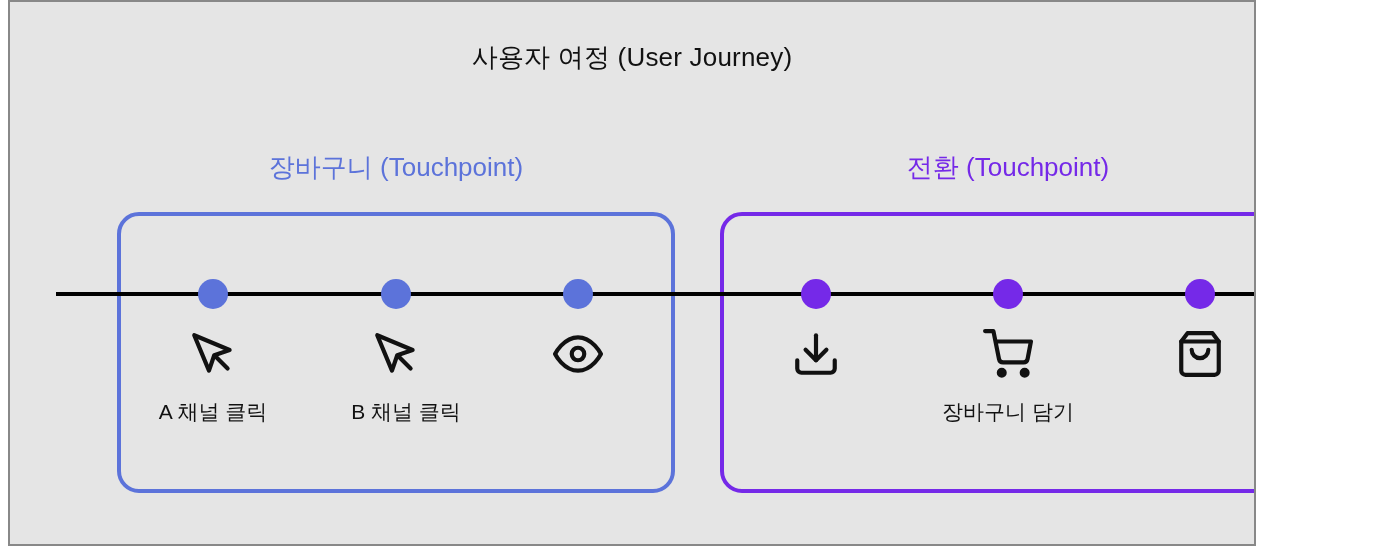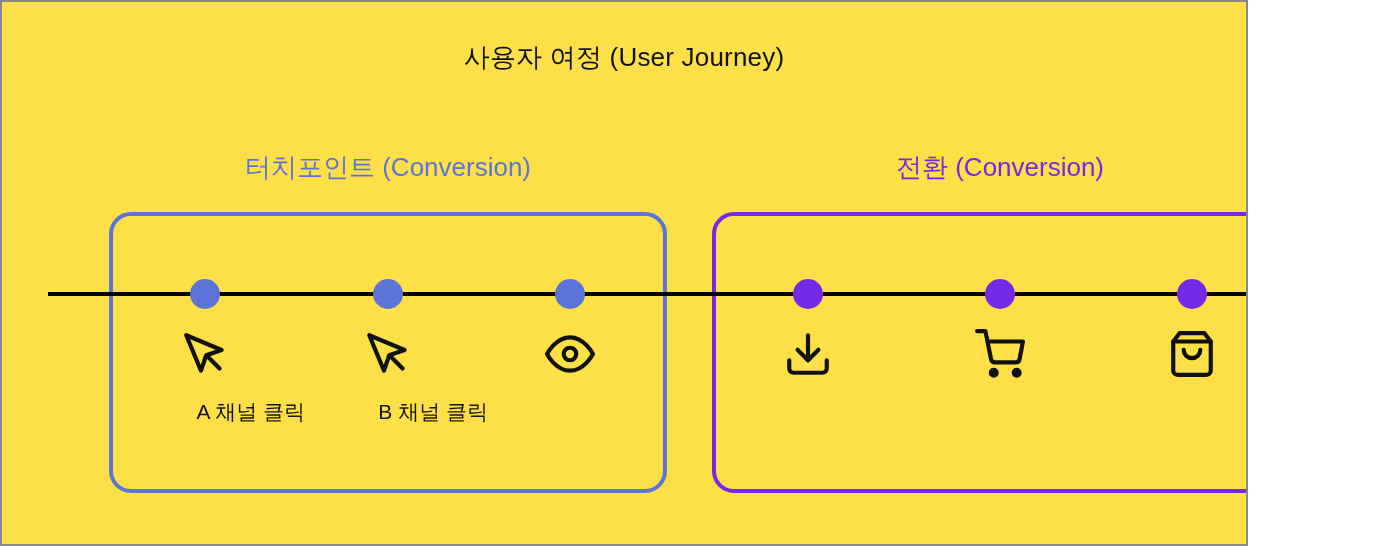--- a/index.html
+++ b/index.html
@@ -7,22 +7,23 @@
     padding: 0;
     background: #ffffff;
     font-family: "Liberation Sans", "DejaVu Sans", sans-serif;
   }
   .canvas {
     position: relative;
     width: 1248px;
     height: 546px;
     box-sizing: border-box;
     border: 2px solid #888888;
-    background: #fde047;
+    background: #e5e5e5;
     overflow: hidden;
+    margin-left: 8px;
   }
   .diagram-title {
     position: absolute;
     left: 0; top: 38px;
     width: 100%;
     text-align: center;
     font-size: 26px;
     color: #111111;
     letter-spacing: 0.2px;
   }
@@ -61,35 +62,35 @@
   .step-icon {
     position: absolute;
     top: 327px;
     width: 50px; height: 50px;
     color: #111111;
   }
   .item-label {
     position: absolute;
     top: 396px;
     width: 200px;
-    text-align: right;
+    text-align: center;
     font-size: 21px;
     color: #111111;
     white-space: nowrap;
   }
 </style>
 </head>
 <body>
 
 <div class="canvas">
 
   <div class="diagram-title">사용자 여정 (User Journey)</div>
 
-  <div class="group-label touch">터치포인트 (Conversion)</div>
-  <div class="group-label conv">전환 (Conversion)</div>
+  <div class="group-label touch">장바구니 (Touchpoint)</div>
+  <div class="group-label conv">전환 (Touchpoint)</div>
 
   <div class="group-box touch"></div>
   <div class="group-box conv"></div>
 
   <svg class="timeline-svg" viewBox="0 0 1330 44">
     <line x1="6" y1="22" x2="1308" y2="22" stroke="#000000" stroke-width="4"></line>
     <polyline points="1292,7 1315,22 1292,37" fill="none" stroke="#000000" stroke-width="4.5" stroke-linecap="round" stroke-linejoin="round"></polyline>
   </svg>
 
   <div class="dot touch" style="left:188px"></div>
@@ -126,15 +127,16 @@
     <path d="M1 1h4l2.68 13.39a2 2 0 0 0 2 1.61h9.72a2 2 0 0 0 2-1.61L23 6H6"></path>
   </svg>
 
   <svg class="step-icon" style="left:1165px" viewBox="0 0 24 24" fill="none" stroke="currentColor" stroke-width="2" stroke-linecap="round" stroke-linejoin="round">
     <path d="M6 2 3 6v14a2 2 0 0 0 2 2h14a2 2 0 0 0 2-2V6l-3-4Z"></path>
       <path d="M3 6h18"></path>
       <path d="M16 10a4 4 0 0 1-8 0"></path>
   </svg>
 
   <div class="item-label" style="left:103px">A 채널 클릭</div>
-  <div class="item-label" style="left:286px">B 채널 클릭</div>
+  <div class="item-label" style="left:296px">B 채널 클릭</div>
+  <div class="item-label" style="left:898px">장바구니 담기</div>
 
 </div>
 
 </body></html>

